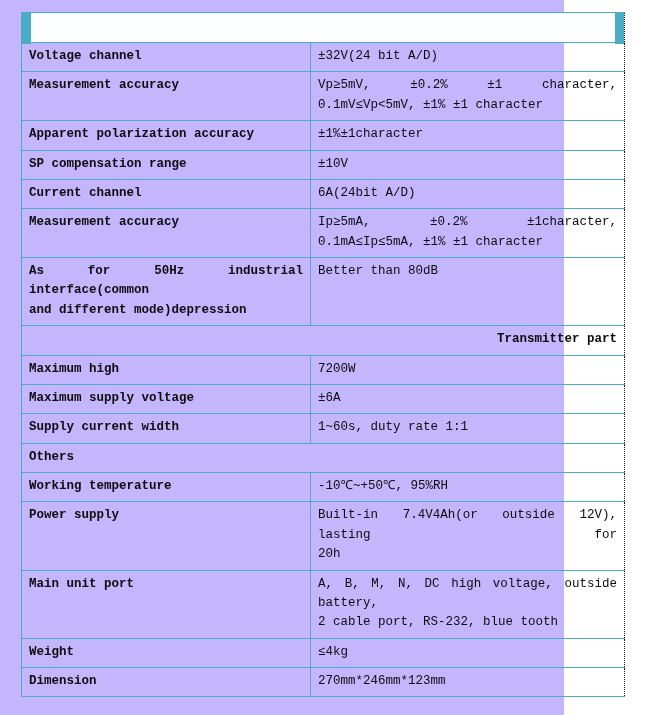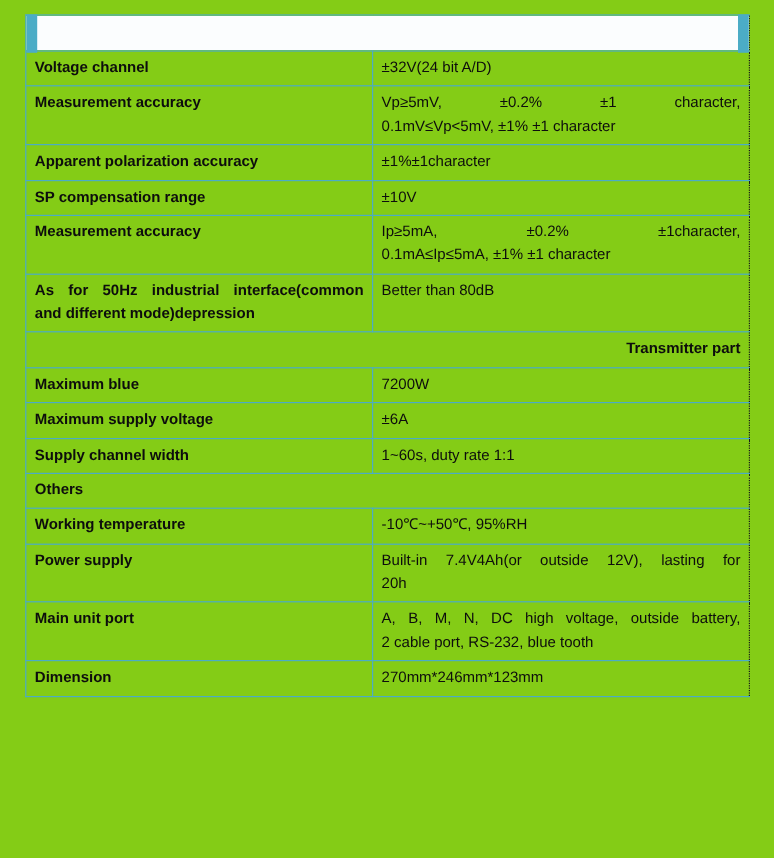--- a/index.html
+++ b/index.html
@@ -10,23 +10,24 @@
   body {
     width: 645px;
     height: 715px;
     font-family: "Liberation Sans", sans-serif;
     color: #0d0d0d;
     overflow: hidden;
   }
 
   #sheet {
     position: relative;
-    width: 645px;
+    width: 564px;
     height: 715px;
-    background: #84cc16;
+    background: #c4b5fd;
+    font-family: Liberation Mono, monospace;
   }
 
   table.spec {
     position: absolute;
     left: 21px;
     top: 12px;
     width: 603px;
     border-collapse: collapse;
     table-layout: fixed;
     font-size: 12.5px;
@@ -140,20 +141,28 @@
         <tr>
           <td class="k">
             <span class="line n">SP compensation range</span>
           </td>
           <td class="v">
             <span class="line n">±10V</span>
           </td>
         </tr>
         <tr>
           <td class="k">
+            <span class="line n">Current channel</span>
+          </td>
+          <td class="v">
+            <span class="line n">6A(24bit A/D)</span>
+          </td>
+        </tr>
+        <tr>
+          <td class="k">
             <span class="line n">Measurement accuracy</span>
           </td>
           <td class="v">
             <span class="line j">Ip≥5mA, ±0.2% ±1character,</span>
             <span class="line n">0.1mA≤Ip≤5mA, ±1% ±1 character</span>
           </td>
         </tr>
         <tr>
           <td class="k">
             <span class="line j">As for 50Hz industrial interface(common</span>
@@ -161,37 +170,37 @@
           </td>
           <td class="v">
             <span class="line n">Better than 80dB</span>
           </td>
         </tr>
         <tr>
           <td colspan="2" class="section-center">Transmitter part</td>
         </tr>
         <tr>
           <td class="k">
-            <span class="line n">Maximum blue</span>
+            <span class="line n">Maximum high</span>
           </td>
           <td class="v">
             <span class="line n">7200W</span>
           </td>
         </tr>
         <tr>
           <td class="k">
             <span class="line n">Maximum supply voltage</span>
           </td>
           <td class="v">
             <span class="line n">±6A</span>
           </td>
         </tr>
         <tr>
           <td class="k">
-            <span class="line n">Supply channel width</span>
+            <span class="line n">Supply current width</span>
           </td>
           <td class="v">
             <span class="line n">1~60s, duty rate 1:1</span>
           </td>
         </tr>
         <tr>
           <td colspan="2" class="section-left">Others</td>
         </tr>
         <tr>
           <td class="k">
@@ -210,20 +219,28 @@
             <span class="line n">20h</span>
           </td>
         </tr>
         <tr>
           <td class="k">
             <span class="line n">Main unit port</span>
           </td>
           <td class="v">
             <span class="line j">A, B, M, N, DC high voltage, outside battery,</span>
             <span class="line n">2 cable port, RS-232, blue tooth</span>
+          </td>
+        </tr>
+        <tr>
+          <td class="k">
+            <span class="line n">Weight</span>
+          </td>
+          <td class="v">
+            <span class="line n">≤4kg</span>
           </td>
         </tr>
         <tr>
           <td class="k">
             <span class="line n">Dimension</span>
           </td>
           <td class="v">
             <span class="line n">270mm*246mm*123mm</span>
           </td>
         </tr>

